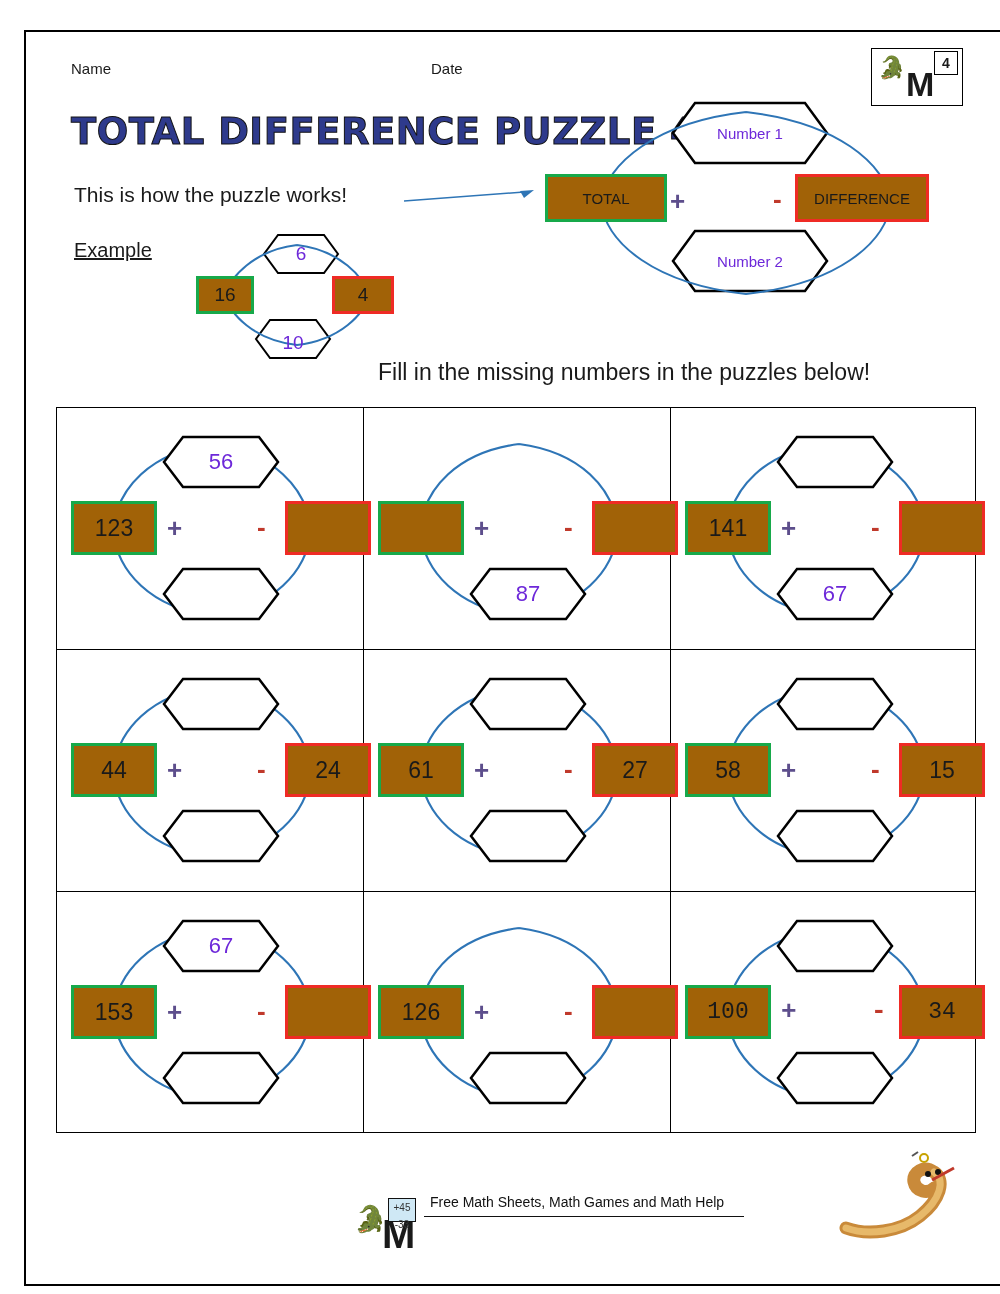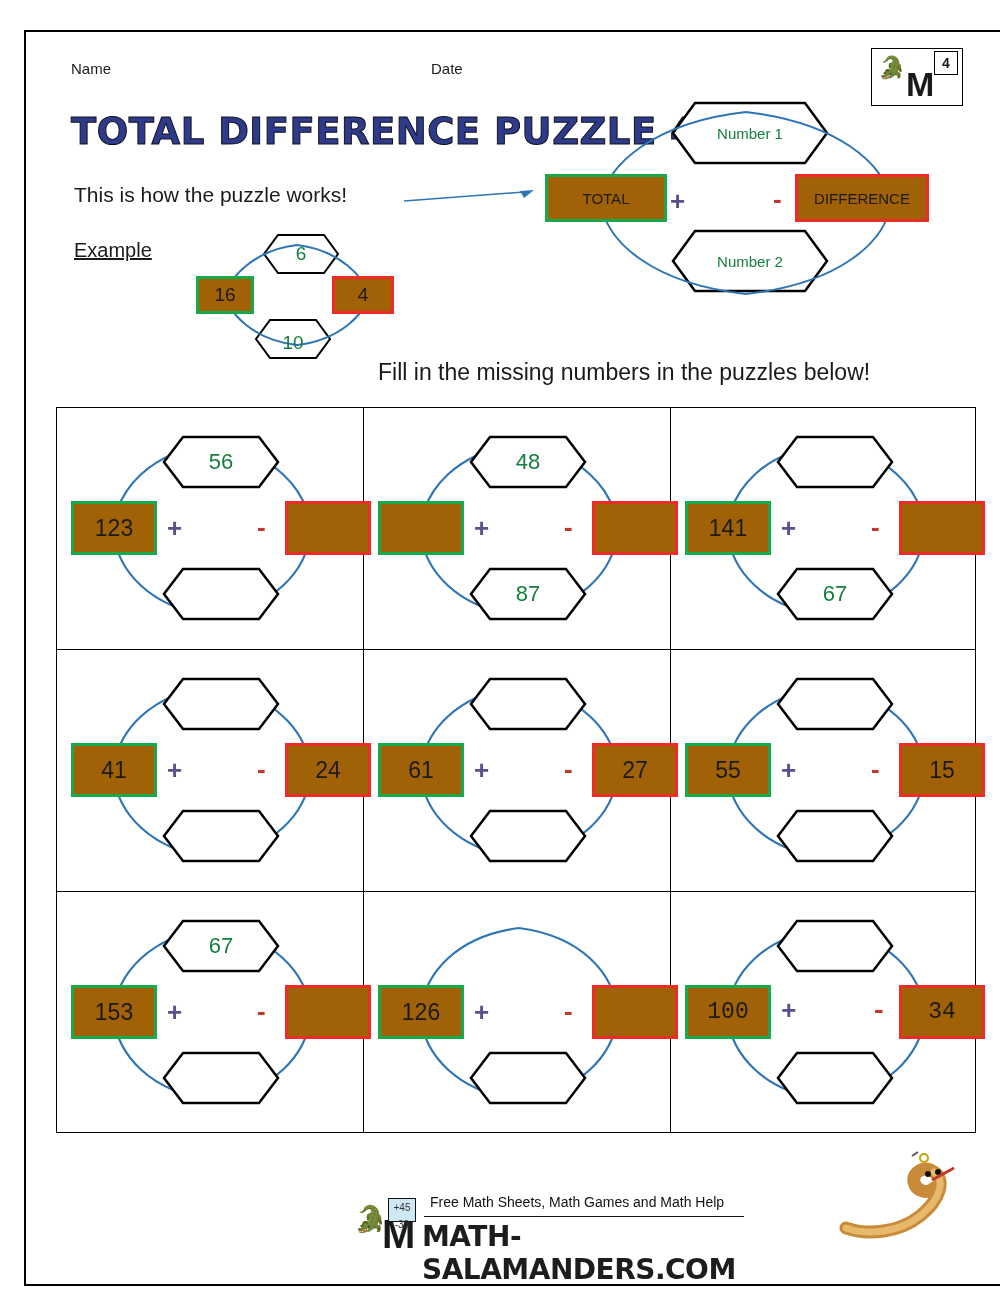--- a/index.html
+++ b/index.html
@@ -111,21 +111,21 @@
   }
 
   
   .hex {
     position: absolute;
     box-sizing: border-box;
     display: flex;
     align-items: center;
     justify-content: center;
     font-size: 22px;
-    color: #15803d;
+    color: #6d28d9;
   }
   .hex svg { position: absolute; left: 0; top: 0; }
   .hex span { position: relative; z-index: 2; }
 
   .boxn {
     position: absolute;
     box-sizing: border-box;
     display: flex;
     align-items: center;
     justify-content: center;
@@ -344,26 +344,20 @@
       <span></span>
     </div>
     <div class="plus op-plus">+</div>
     <div class="minus op-minus">-</div>
   </div>
 
   <div class="cell" style="left:348px; top:408px;">
     <svg class="ring-svg" width="214" height="184">
       <path d="M 107 6 C 168 14 202 50 206 92 C 202 134 168 170 107 178 C 46 170 12 134 8 92 C 12 50 46 14 107 6" fill="none" stroke="#2e75b6" stroke-width="2.2"></path>
     </svg>
-    <div class="hex hx-top">
-      <svg width="120" height="56" viewBox="0 0 120 56">
-          <polygon points="22,3 98,3 117,28 98,53 22,53 3,28" fill="#fff" stroke="#000" stroke-width="2.5"></polygon>
-        </svg>
-      <span>48</span>
-    </div>
     <div class="hex hx-bot">
       <svg width="120" height="56" viewBox="0 0 120 56">
           <polygon points="22,3 98,3 117,28 98,53 22,53 3,28" fill="#fff" stroke="#000" stroke-width="2.5"></polygon>
         </svg>
       <span>87</span>
     </div>
     <div class="boxn green bx-left">
       <span></span>
     </div>
     <div class="boxn red bx-right">
@@ -409,21 +403,21 @@
         </svg>
       <span></span>
     </div>
     <div class="hex hx-bot">
       <svg width="120" height="56" viewBox="0 0 120 56">
           <polygon points="22,3 98,3 117,28 98,53 22,53 3,28" fill="#fff" stroke="#000" stroke-width="2.5"></polygon>
         </svg>
       <span></span>
     </div>
     <div class="boxn green bx-left">
-      <span>41</span>
+      <span>44</span>
     </div>
     <div class="boxn red bx-right">
       <span>24</span>
     </div>
     <div class="plus op-plus">+</div>
     <div class="minus op-minus">-</div>
   </div>
 
   <div class="cell" style="left:348px; top:650px;">
     <svg class="ring-svg" width="214" height="184">
@@ -461,21 +455,21 @@
         </svg>
       <span></span>
     </div>
     <div class="hex hx-bot">
       <svg width="120" height="56" viewBox="0 0 120 56">
           <polygon points="22,3 98,3 117,28 98,53 22,53 3,28" fill="#fff" stroke="#000" stroke-width="2.5"></polygon>
         </svg>
       <span></span>
     </div>
     <div class="boxn green bx-left">
-      <span>55</span>
+      <span>58</span>
     </div>
     <div class="boxn red bx-right">
       <span>15</span>
     </div>
     <div class="plus op-plus">+</div>
     <div class="minus op-minus">-</div>
   </div>
 
   <div class="cell" style="left:41px; top:892px;">
     <svg class="ring-svg" width="214" height="184">
@@ -548,21 +542,20 @@
     <div class="plus op-plus">+</div>
     <div class="minus op-minus">-</div>
   </div>
 
   <div class="footer">
     <div class="footer-logo-sal">🐊</div>
     <div class="footer-logo-m">M</div>
     <div class="footer-badge">+45<br>-33</div>
     <div class="footer-text">Free Math Sheets, Math Games and Math Help</div>
     <div class="footer-rule"></div>
-    <div class="footer-url">MATH-SALAMANDERS.COM</div>
   </div>
 
   <svg class="worm" viewBox="0 0 150 90">
     <path d="M18 78 C 40 86 72 82 92 66 C 112 50 118 30 106 22 C 96 15 84 22 86 32 C 88 42 100 44 106 38" fill="none" stroke="#c98a3a" stroke-width="13" stroke-linecap="round"></path>
     <path d="M18 78 C 40 86 72 82 92 66 C 112 50 118 30 106 22" fill="none" stroke="#e7b96a" stroke-width="7" stroke-linecap="round"></path>
     <circle cx="100" cy="24" r="3" fill="#111"></circle>
     <circle cx="110" cy="22" r="3" fill="#111"></circle>
     <path d="M104 30 L 126 18" stroke="#c0392b" stroke-width="3"></path>
     <circle cx="96" cy="8" r="4" fill="none" stroke="#c7a200" stroke-width="2"></circle>
     <path d="M84 6 L 90 2" stroke="#555" stroke-width="2"></path>

